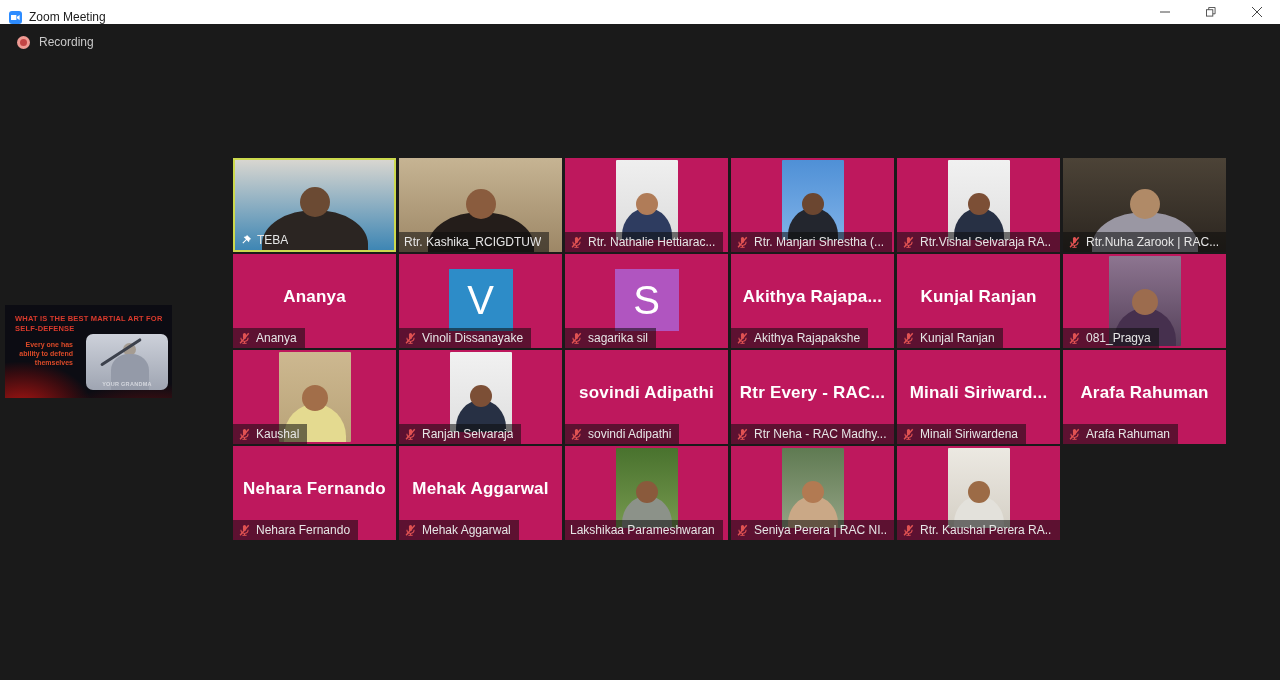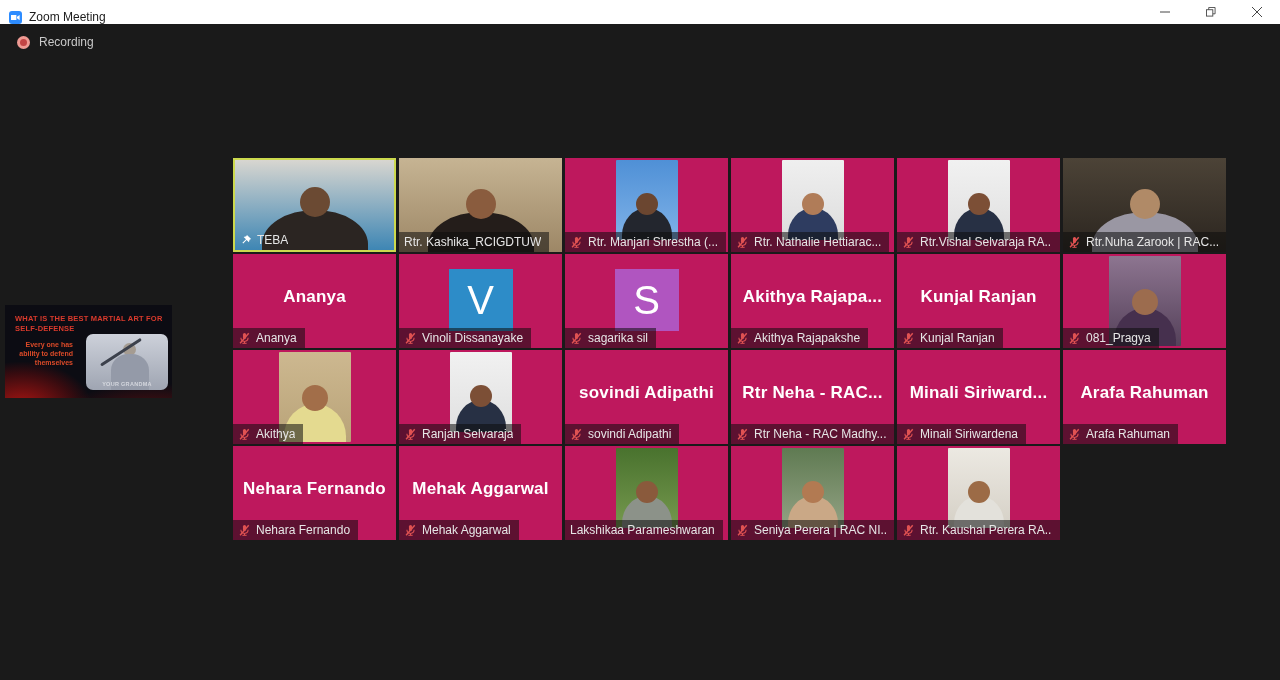--- a/index.html
+++ b/index.html
@@ -166,20 +166,41 @@
       </div>
     </div>
 
     <div class="plate">
 
       <span class="pname">Rtr. Kashika_RCIGDTUW</span>
     </div>
   </div>
         <div class="tile k-photo">
 
+    <div class="photo" style="background: linear-gradient(rgb(239, 239, 239), rgb(221, 221, 221));">
+      <div class="sil">
+        <div class="head" style="background: rgb(176, 124, 88);"></div>
+              <div class="torso" style="background: rgb(46, 60, 96);"></div>
+      </div>
+    </div>
+
+    <div class="plate">
+      <svg class="mic" viewBox="0 0 16 16" style="display: block;">
+        <rect x="6.1" y="1.2" width="3.8" height="7.4" rx="1.9"></rect>
+        <path d="M3.6 7.2a4.4 4.4 0 0 0 8.8 0"></path>
+        <line x1="8" y1="11.6" x2="8" y2="13.6"></line>
+        <line x1="5.4" y1="13.9" x2="10.6" y2="13.9"></line>
+        <line class="slash" x1="2.6" y1="13.8" x2="13.2" y2="1.6"></line>
+      </svg>
+
+      <span class="pname">Rtr. Nathalie Hettiarac...</span>
+    </div>
+  </div>
+        <div class="tile k-photo">
+
     <div class="photo" style="background: linear-gradient(rgb(79, 144, 214), rgb(127, 178, 232));">
       <div class="sil">
         <div class="head" style="background: rgb(107, 70, 48);"></div>
               <div class="torso" style="background: rgb(35, 38, 46);"></div>
       </div>
     </div>
 
     <div class="plate">
       <svg class="mic" viewBox="0 0 16 16" style="display: block;">
         <rect x="6.1" y="1.2" width="3.8" height="7.4" rx="1.9"></rect>
@@ -187,41 +208,20 @@
         <line x1="8" y1="11.6" x2="8" y2="13.6"></line>
         <line x1="5.4" y1="13.9" x2="10.6" y2="13.9"></line>
         <line class="slash" x1="2.6" y1="13.8" x2="13.2" y2="1.6"></line>
       </svg>
 
       <span class="pname">Rtr. Manjari Shrestha (...</span>
     </div>
   </div>
         <div class="tile k-photo">
 
-    <div class="photo" style="background: linear-gradient(rgb(239, 239, 239), rgb(221, 221, 221));">
-      <div class="sil">
-        <div class="head" style="background: rgb(176, 124, 88);"></div>
-              <div class="torso" style="background: rgb(46, 60, 96);"></div>
-      </div>
-    </div>
-
-    <div class="plate">
-      <svg class="mic" viewBox="0 0 16 16" style="display: block;">
-        <rect x="6.1" y="1.2" width="3.8" height="7.4" rx="1.9"></rect>
-        <path d="M3.6 7.2a4.4 4.4 0 0 0 8.8 0"></path>
-        <line x1="8" y1="11.6" x2="8" y2="13.6"></line>
-        <line x1="5.4" y1="13.9" x2="10.6" y2="13.9"></line>
-        <line class="slash" x1="2.6" y1="13.8" x2="13.2" y2="1.6"></line>
-      </svg>
-
-      <span class="pname">Rtr. Nathalie Hettiarac...</span>
-    </div>
-  </div>
-        <div class="tile k-photo">
-
     <div class="photo" style="background: linear-gradient(rgb(241, 241, 241), rgb(224, 224, 224));">
       <div class="sil">
         <div class="head" style="background: rgb(124, 79, 54);"></div>
               <div class="torso" style="background: rgb(39, 48, 68);"></div>
       </div>
     </div>
 
     <div class="plate">
       <svg class="mic" viewBox="0 0 16 16" style="display: block;">
         <rect x="6.1" y="1.2" width="3.8" height="7.4" rx="1.9"></rect>
@@ -363,21 +363,21 @@
 
     <div class="plate">
       <svg class="mic" viewBox="0 0 16 16" style="display: block;">
         <rect x="6.1" y="1.2" width="3.8" height="7.4" rx="1.9"></rect>
         <path d="M3.6 7.2a4.4 4.4 0 0 0 8.8 0"></path>
         <line x1="8" y1="11.6" x2="8" y2="13.6"></line>
         <line x1="5.4" y1="13.9" x2="10.6" y2="13.9"></line>
         <line class="slash" x1="2.6" y1="13.8" x2="13.2" y2="1.6"></line>
       </svg>
 
-      <span class="pname">Akithya</span>
+      <span class="pname">Kaushal</span>
     </div>
   </div>
         <div class="tile k-photo">
 
     <div class="photo" style="background: linear-gradient(rgb(241, 241, 241), rgb(224, 224, 224));">
       <div class="sil">
         <div class="head" style="background: rgb(124, 79, 54);"></div>
               <div class="torso" style="background: rgb(39, 48, 68);"></div>
       </div>
     </div>
@@ -404,21 +404,21 @@
         <line x1="8" y1="11.6" x2="8" y2="13.6"></line>
         <line x1="5.4" y1="13.9" x2="10.6" y2="13.9"></line>
         <line class="slash" x1="2.6" y1="13.8" x2="13.2" y2="1.6"></line>
       </svg>
 
       <span class="pname">sovindi Adipathi</span>
     </div>
   </div>
         <div class="tile k-text">
 
-    <div class="cname">Rtr Neha - RAC...</div>
+    <div class="cname">Rtr Every - RAC...</div>
     <div class="plate">
       <svg class="mic" viewBox="0 0 16 16" style="display: block;">
         <rect x="6.1" y="1.2" width="3.8" height="7.4" rx="1.9"></rect>
         <path d="M3.6 7.2a4.4 4.4 0 0 0 8.8 0"></path>
         <line x1="8" y1="11.6" x2="8" y2="13.6"></line>
         <line x1="5.4" y1="13.9" x2="10.6" y2="13.9"></line>
         <line class="slash" x1="2.6" y1="13.8" x2="13.2" y2="1.6"></line>
       </svg>
 
       <span class="pname">Rtr Neha - RAC Madhy...</span>

